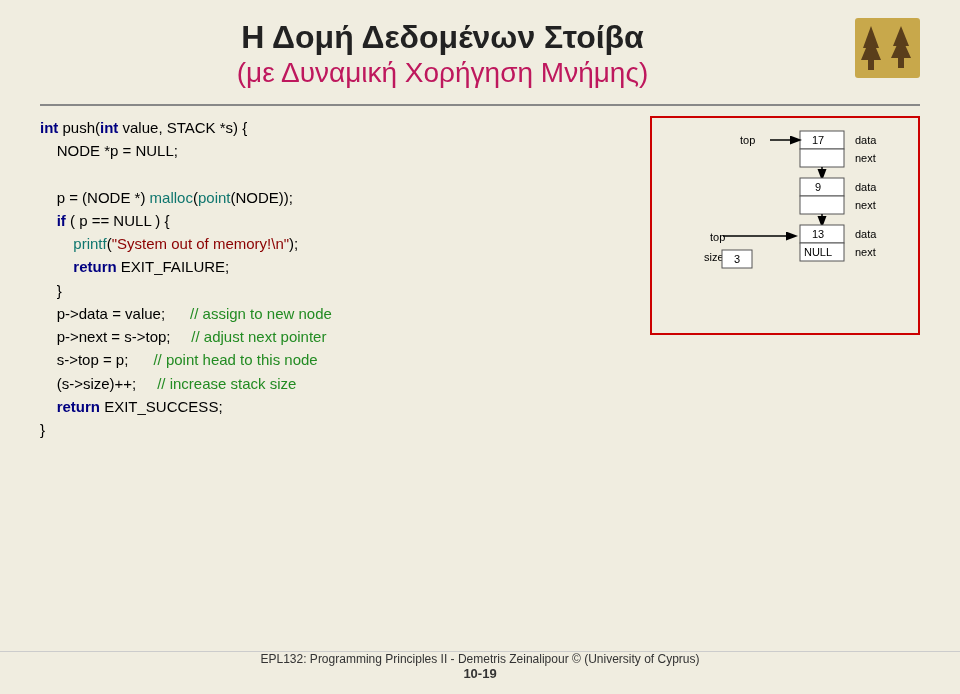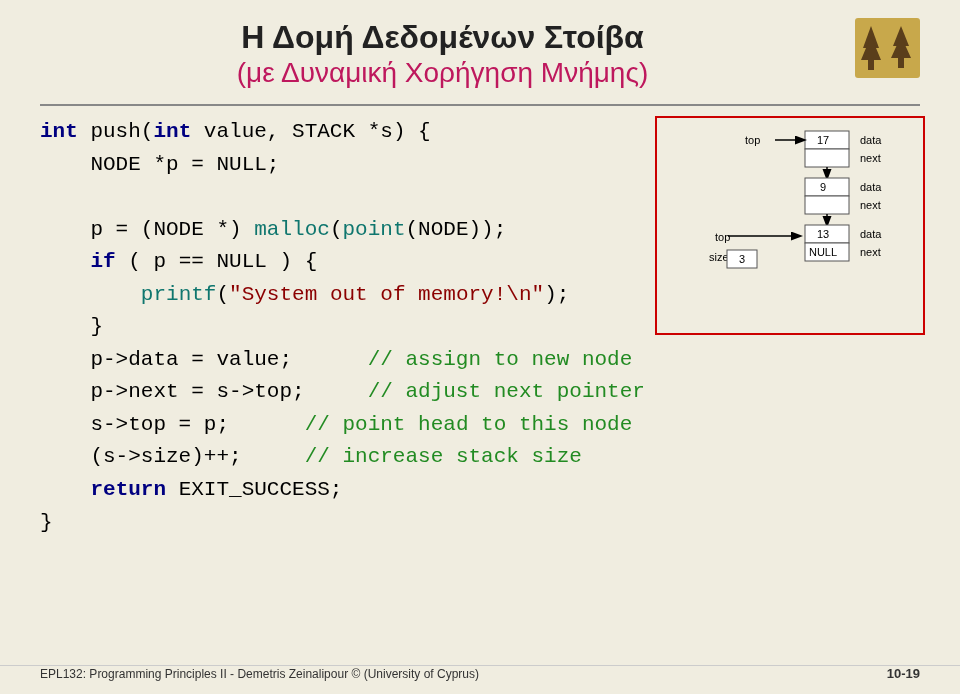--- a/index.html
+++ b/index.html
@@ -60,22 +60,22 @@
     
     .content-area {
       display: flex;
       flex-direction: row;
       gap: 10px;
       margin-top: 6px;
     }
 
     .code-block {
       flex: 1;
-      font-family: Liberation Mono, monospace;
-      font-size: 21px;
+      font-family: Liberation Sans, sans-serif;
+      font-size: 15px;
       line-height: 1.55;
       color: #000;
     }
 
     .code-line {
       white-space: pre;
     }
 
     
     .kw { color: #000080; font-weight: bold; }
@@ -102,20 +102,21 @@
     .footer {
       position: absolute;
       bottom: 12px;
       left: 0;
       right: 0;
       display: flex;
       justify-content: space-between;
       align-items: center;
       padding: 0 40px;
       border-top: 1px solid #ccc;
+      flex-direction: column;
     }
 
     .footer-text {
       font-size: 12px;
       color: #333;
       font-family: Arial, sans-serif;
     }
 
     .slide-number {
       font-size: 13px;
@@ -157,20 +158,21 @@
 
   <div class="content-area">
 
     <div class="code-block">
       <div class="code-line"><span class="kw">int</span> push(<span class="kw">int</span> value, STACK *s) {</div>
       <div class="code-line">    NODE *p = NULL;</div>
       <div class="code-line"> </div>
       <div class="code-line">    p = (NODE *) <span class="func">malloc</span>(<span class="func">point</span>(NODE));</div>
       <div class="code-line">    <span class="kw">if</span> ( p == NULL ) {</div>
       <div class="code-line">        <span class="func">printf</span>(<span class="str">"System out of memory!\n"</span>);</div>
+      <div class="code-line">        <span class="kw">return</span> EXIT_FAILURE;</div>
       <div class="code-line">    }</div>
       <div class="code-line">    p-&gt;data = value;      <span class="cm">// assign to new node</span></div>
       <div class="code-line">    p-&gt;next = s-&gt;top;     <span class="cm">// adjust next pointer</span></div>
       <div class="code-line">    s-&gt;top = p;      <span class="cm">// point head to this node</span></div>
       <div class="code-line">    (s-&gt;size)++;     <span class="cm">// increase stack size</span></div>
       <div class="code-line">    <span class="kw">return</span> EXIT_SUCCESS;</div>
       <div class="code-line">}</div>
     </div>
 
     <div class="diagram-area">

